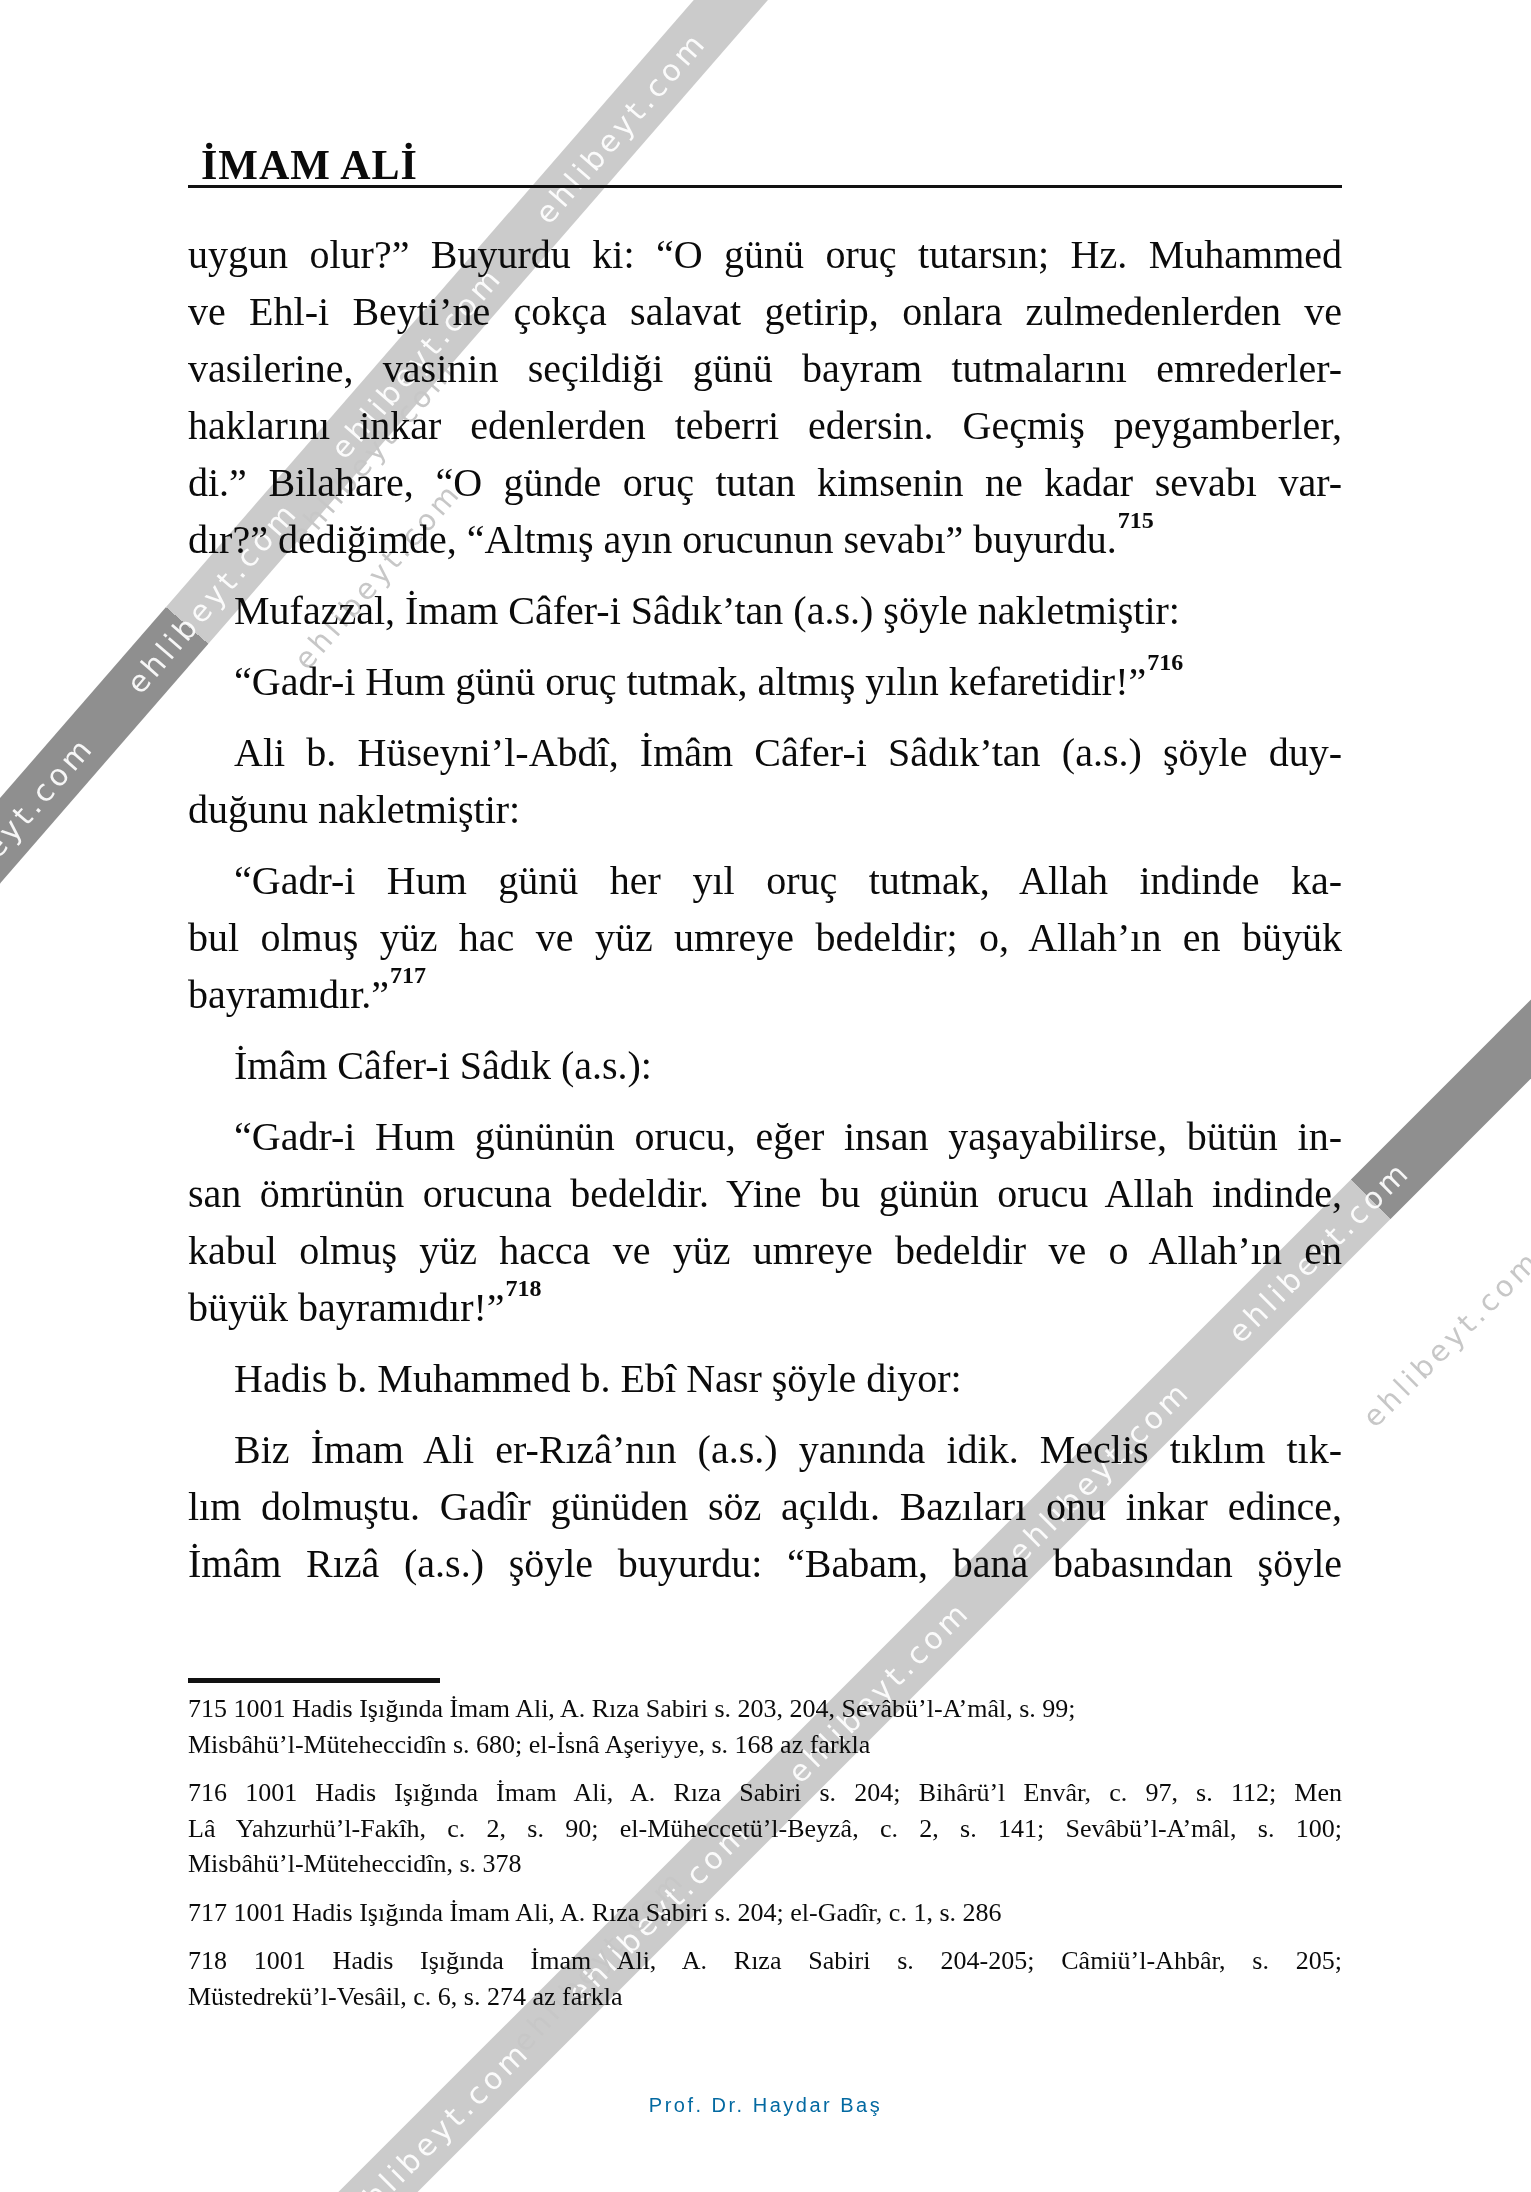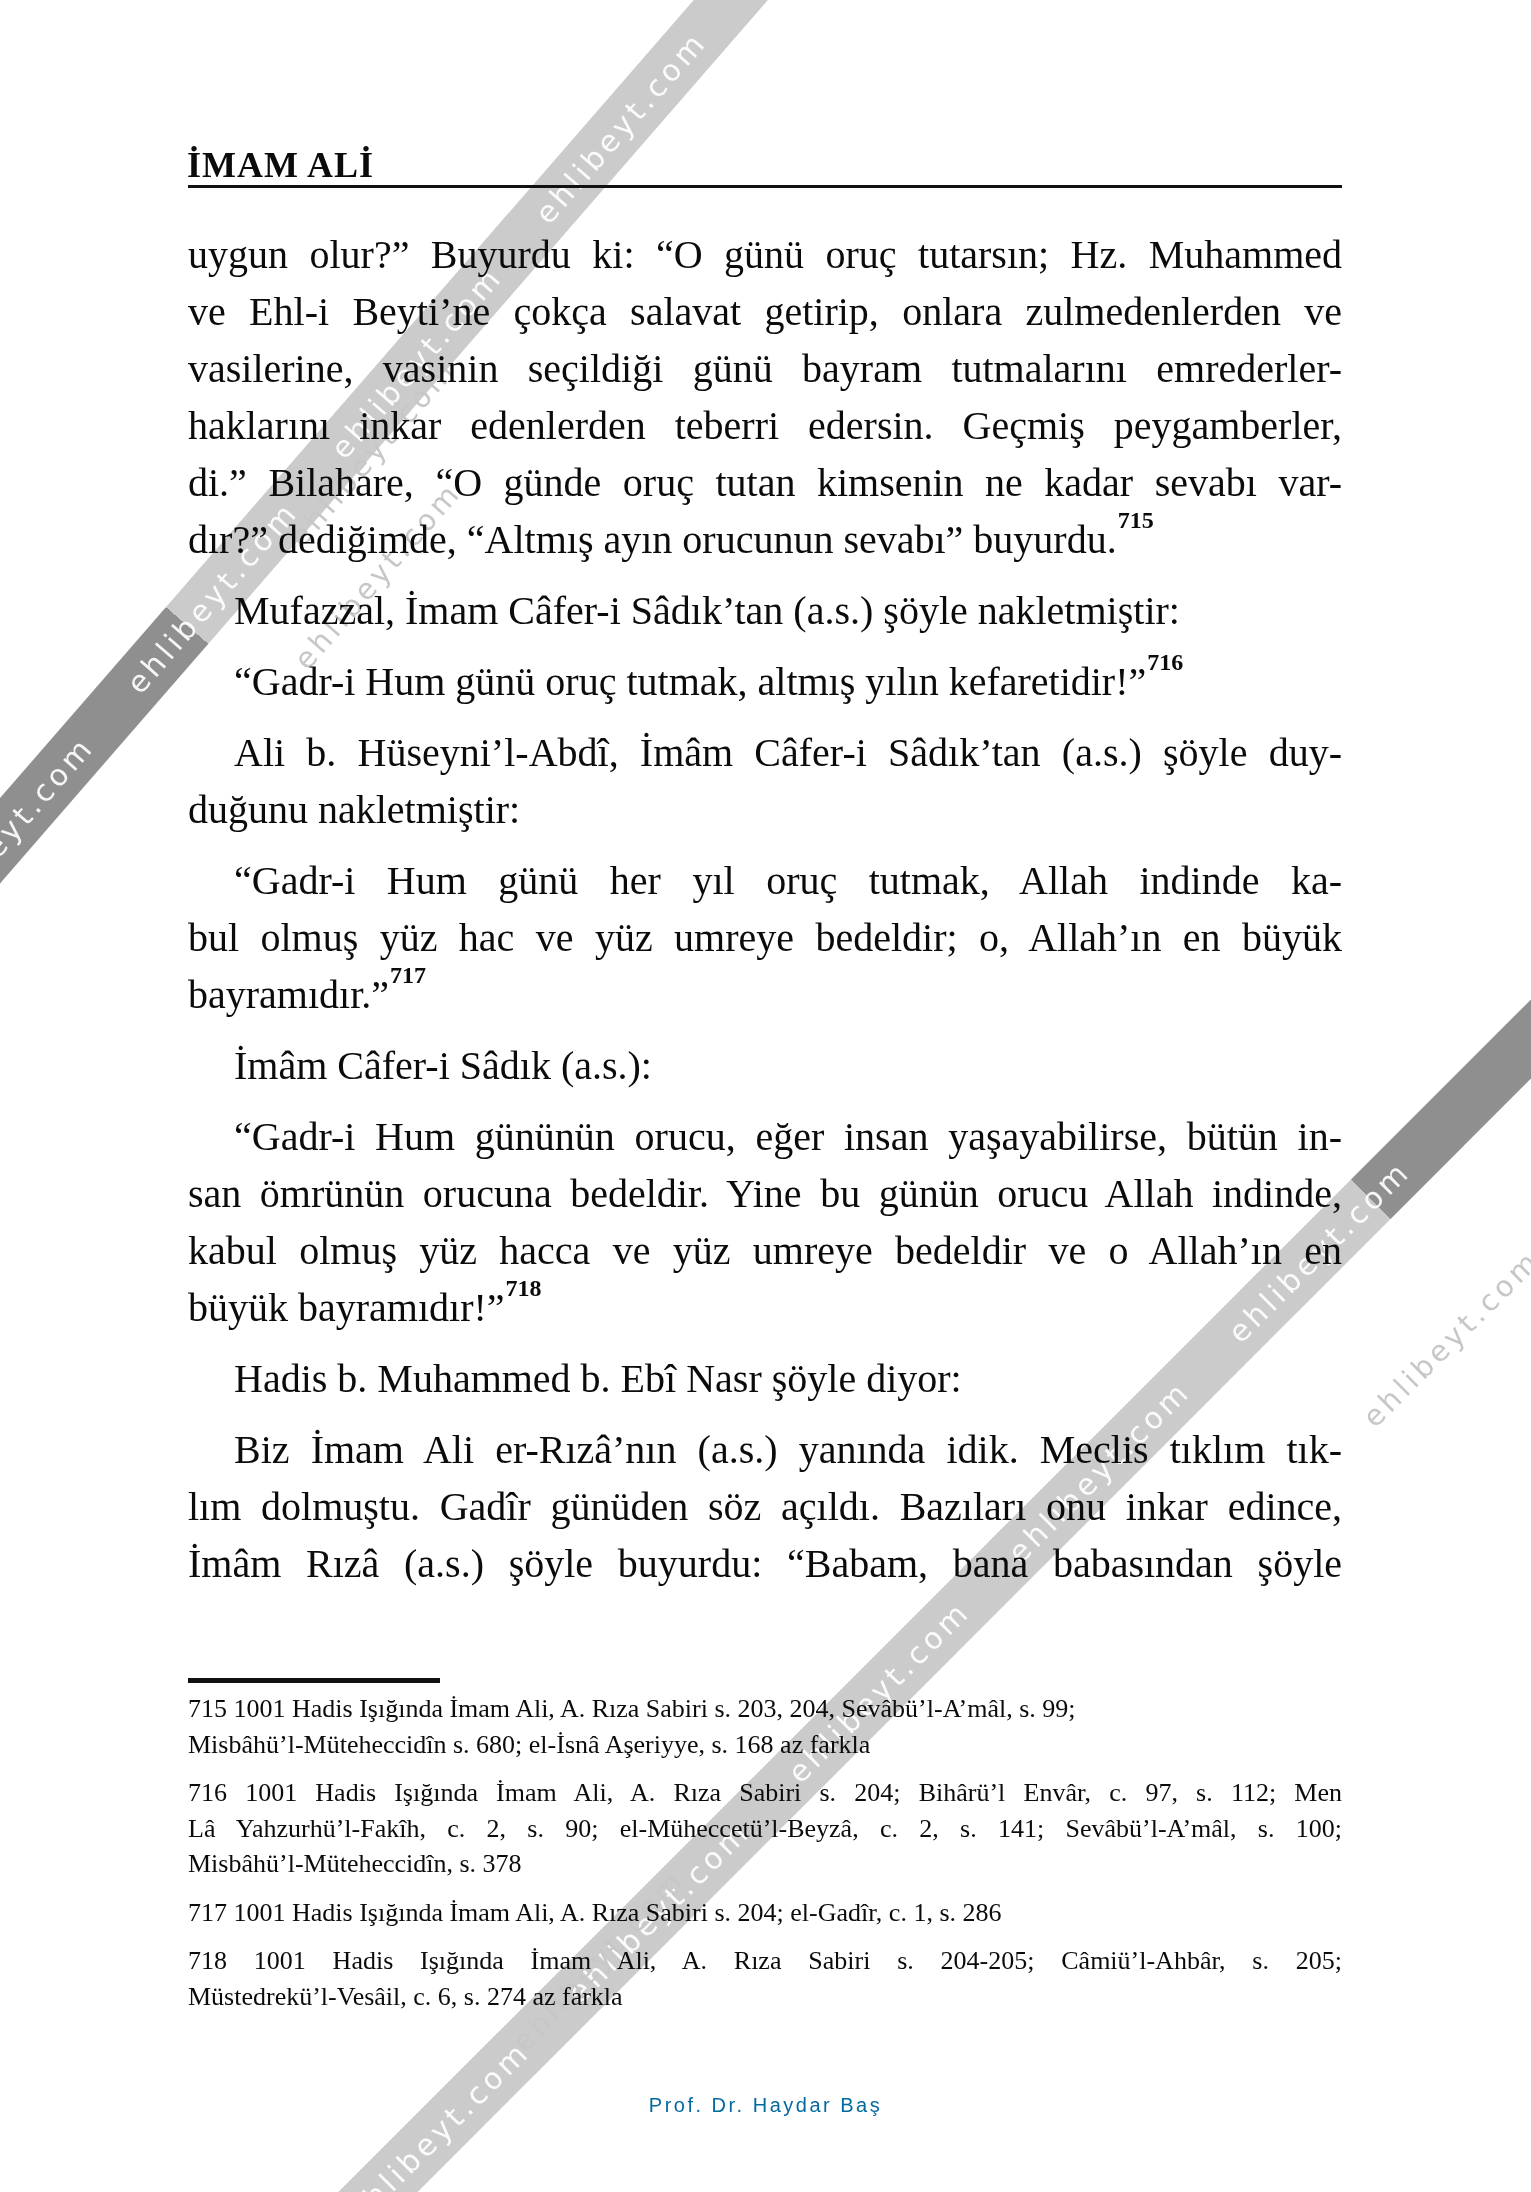--- a/index.html
+++ b/index.html
@@ -17,22 +17,22 @@
   .stripe-text{
     white-space:nowrap; color:#ffffff; opacity:.92;
     font-size:30px; letter-spacing:4px; word-spacing:55px;
   }
   .faint-text{
     position:absolute; white-space:nowrap;
     font-family:"DejaVu Sans","Liberation Sans",sans-serif;
     font-size:29px; letter-spacing:4px; transform-origin:0 50%;
   }
   .header-title{
-    position:absolute; left:187px; top:148px;
-    font-size:36px; font-weight:bold; letter-spacing:1px; line-height:34px;
+    position:absolute; left:201px; top:148px;
+    font-size:42px; font-weight:bold; letter-spacing:1px; line-height:34px;
   }
   .header-rule{
     position:absolute; left:188px; top:185px; width:1154px; height:3px; background:#111;
   }
   .body-text{
     position:absolute; left:188px; top:226px; width:1154px;
     font-size:40px; line-height:57px;
   }
   .para{margin:0;}
   .para + .para{margin-top:14px;}

